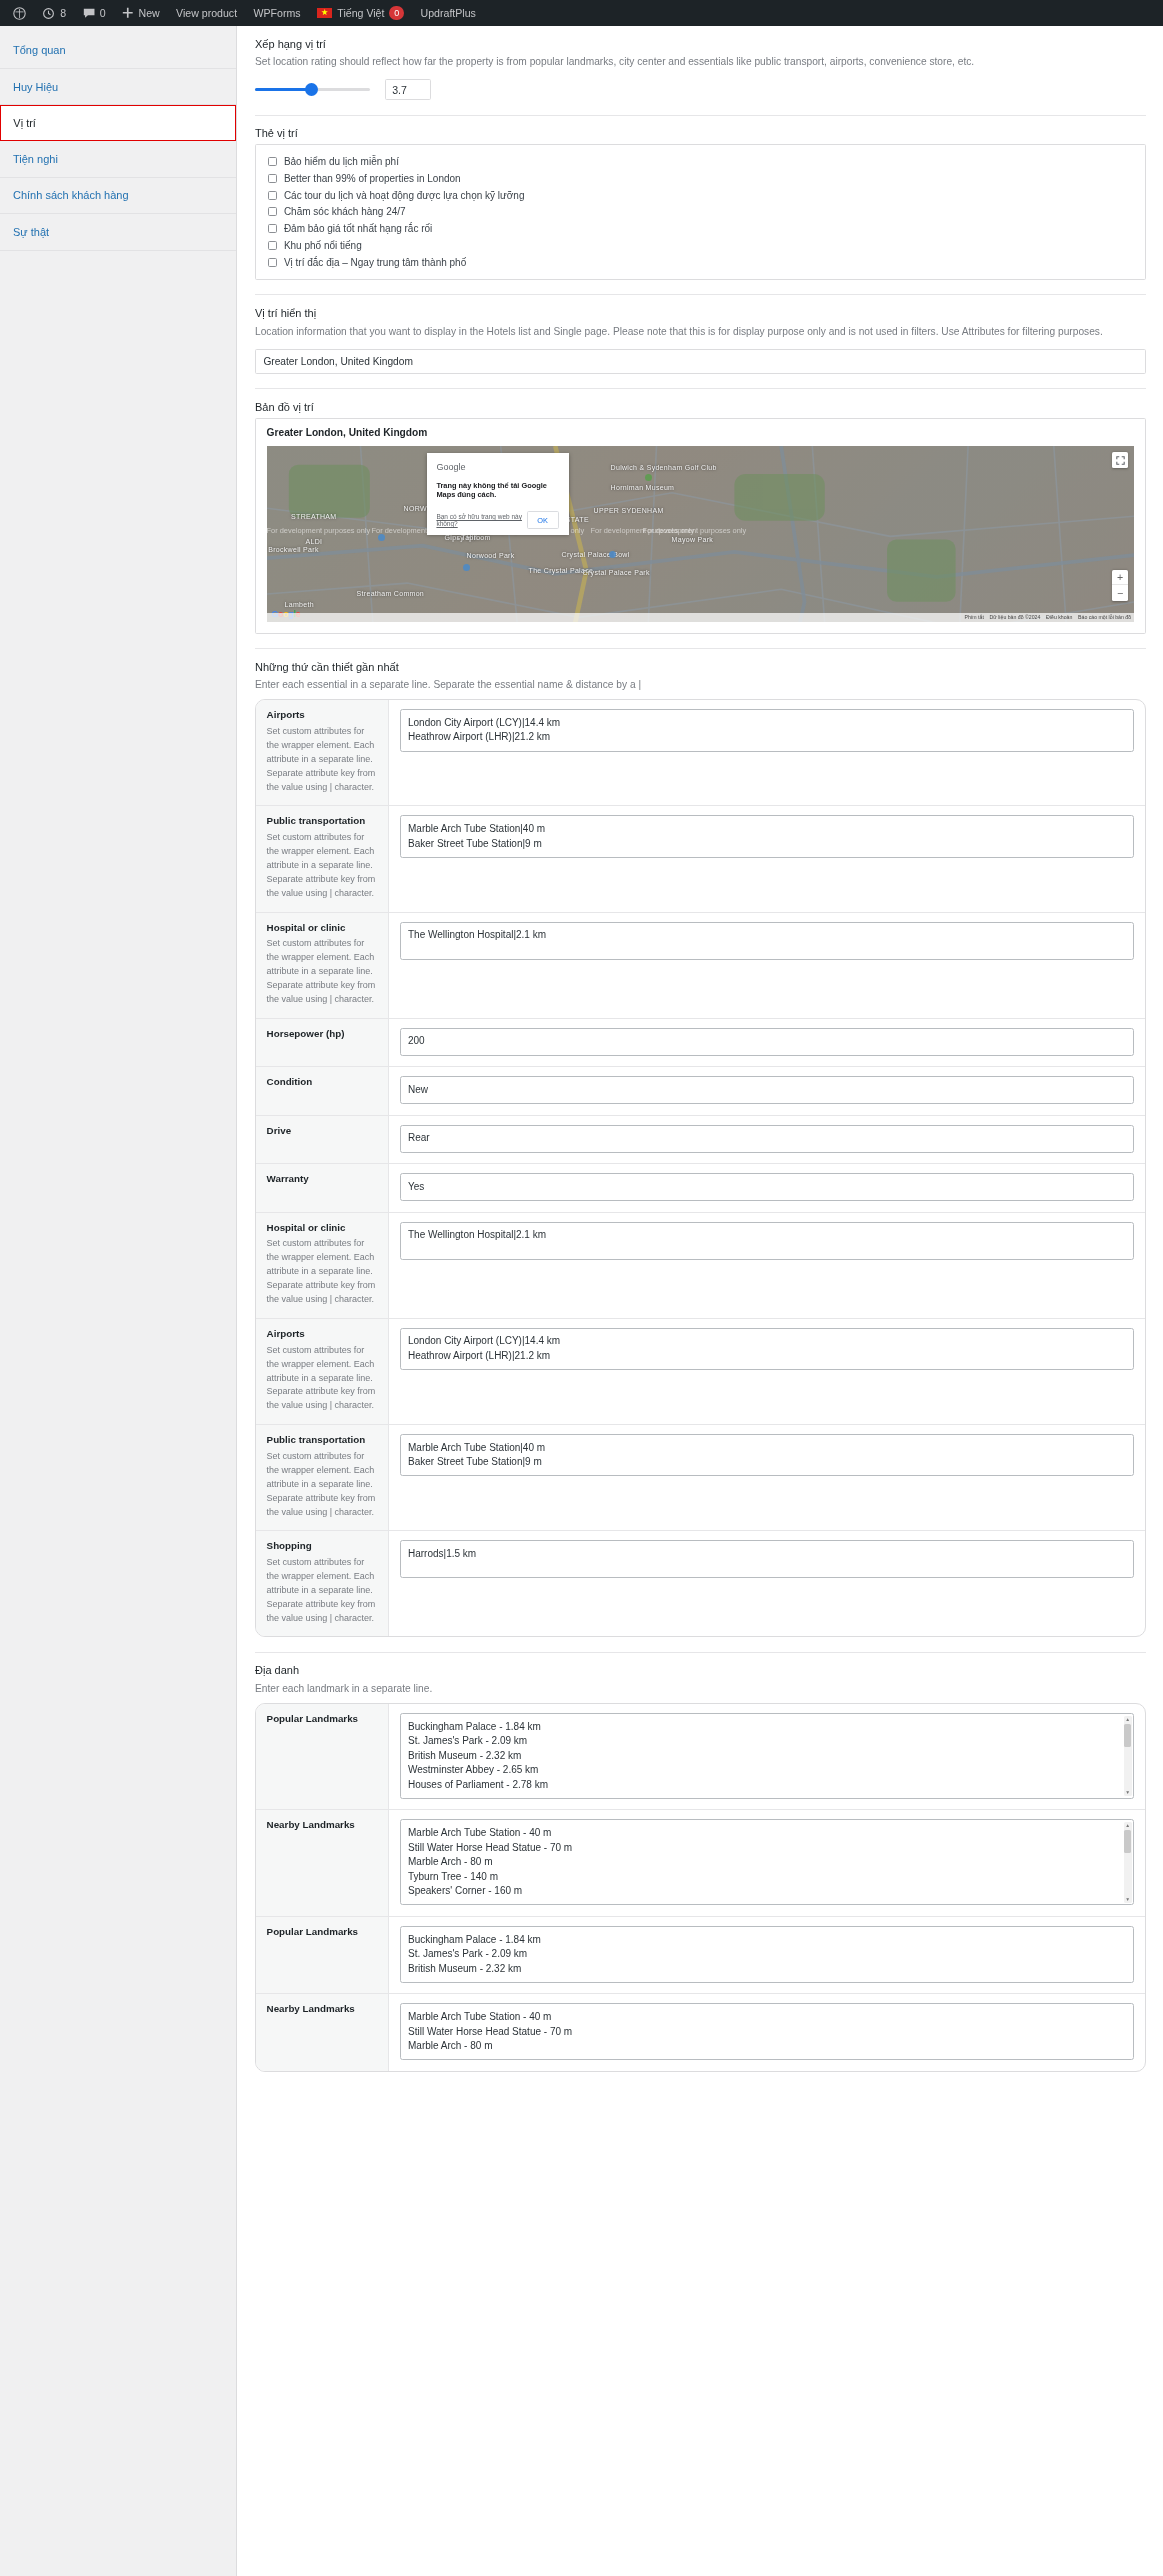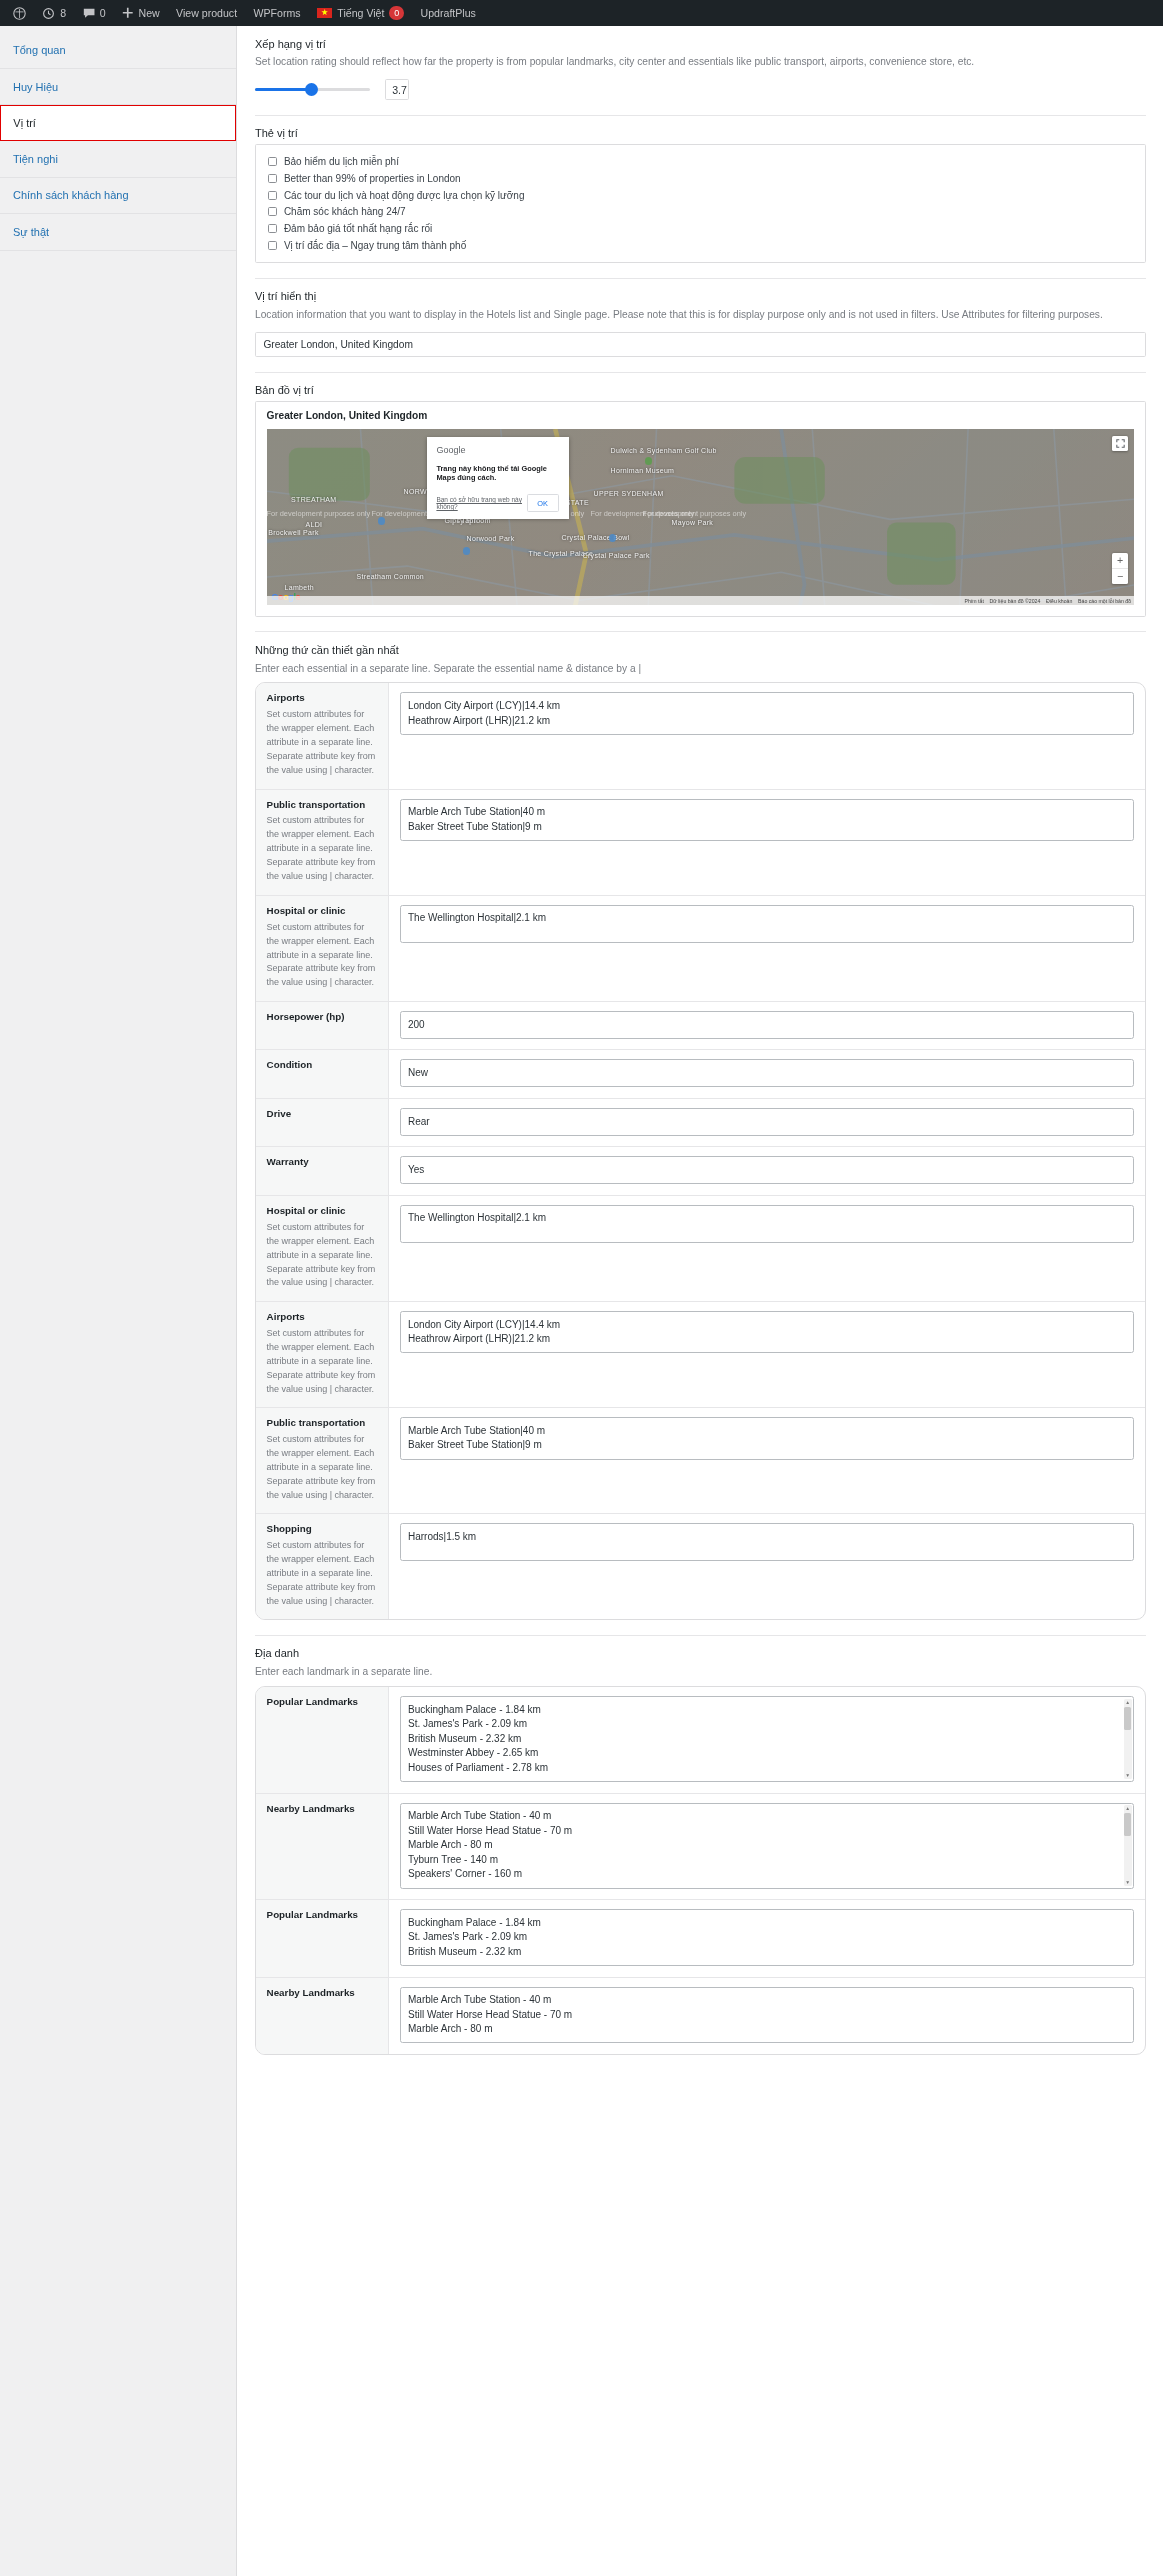--- a/index.html
+++ b/index.html
@@ -95,21 +95,21 @@
   }
   .slider .fill {
     position:absolute; left:0; top:0; bottom:0; width:56px;
     background:#1a73e8; border-radius:2.5px;
   }
   .slider .knob {
     position:absolute; left:50px; top:-4.9px; width:13px; height:13px;
     border-radius:50%; background:#1a73e8;
   }
   .num-box {
-    width:24px; height:20.5px; border:0.8px solid #dcdcde; background:#fff;
+    width:46px; height:20.5px; border:0.8px solid #dcdcde; background:#fff;
     border-radius:1.6px; display:flex; align-items:center; padding:0 6.5px;
     font-size:10.6px; color:#2c3338;
   }
   
   .panel {
     border:0.8px solid #dcdcde; background:#fff; border-radius:1.6px;
     padding:8.2px 11.5px;
   }
   .cb-row { display:flex; align-items:center; gap:7.4px; padding:2.9px 0; }
   .cb {
@@ -314,20 +314,24 @@
           <div class="cb"></div>
           <div class="cb-label">Các tour du lịch và hoạt động được lựa chọn kỹ lưỡng</div>
         </div>
         <div class="cb-row">
           <div class="cb"></div>
           <div class="cb-label">Chăm sóc khách hàng 24/7</div>
         </div>
         <div class="cb-row">
           <div class="cb"></div>
           <div class="cb-label">Đảm bảo giá tốt nhất hạng rắc rối</div>
+        </div>
+        <div class="cb-row">
+          <div class="cb"></div>
+          <div class="cb-label">Khu phố nổi tiếng</div>
         </div>
         <div class="cb-row">
           <div class="cb"></div>
           <div class="cb-label">Vị trí đắc địa – Ngay trung tâm thành phố</div>
         </div>
       </div>
       <div class="divider"></div>
     </div>
 
     <div class="section">

